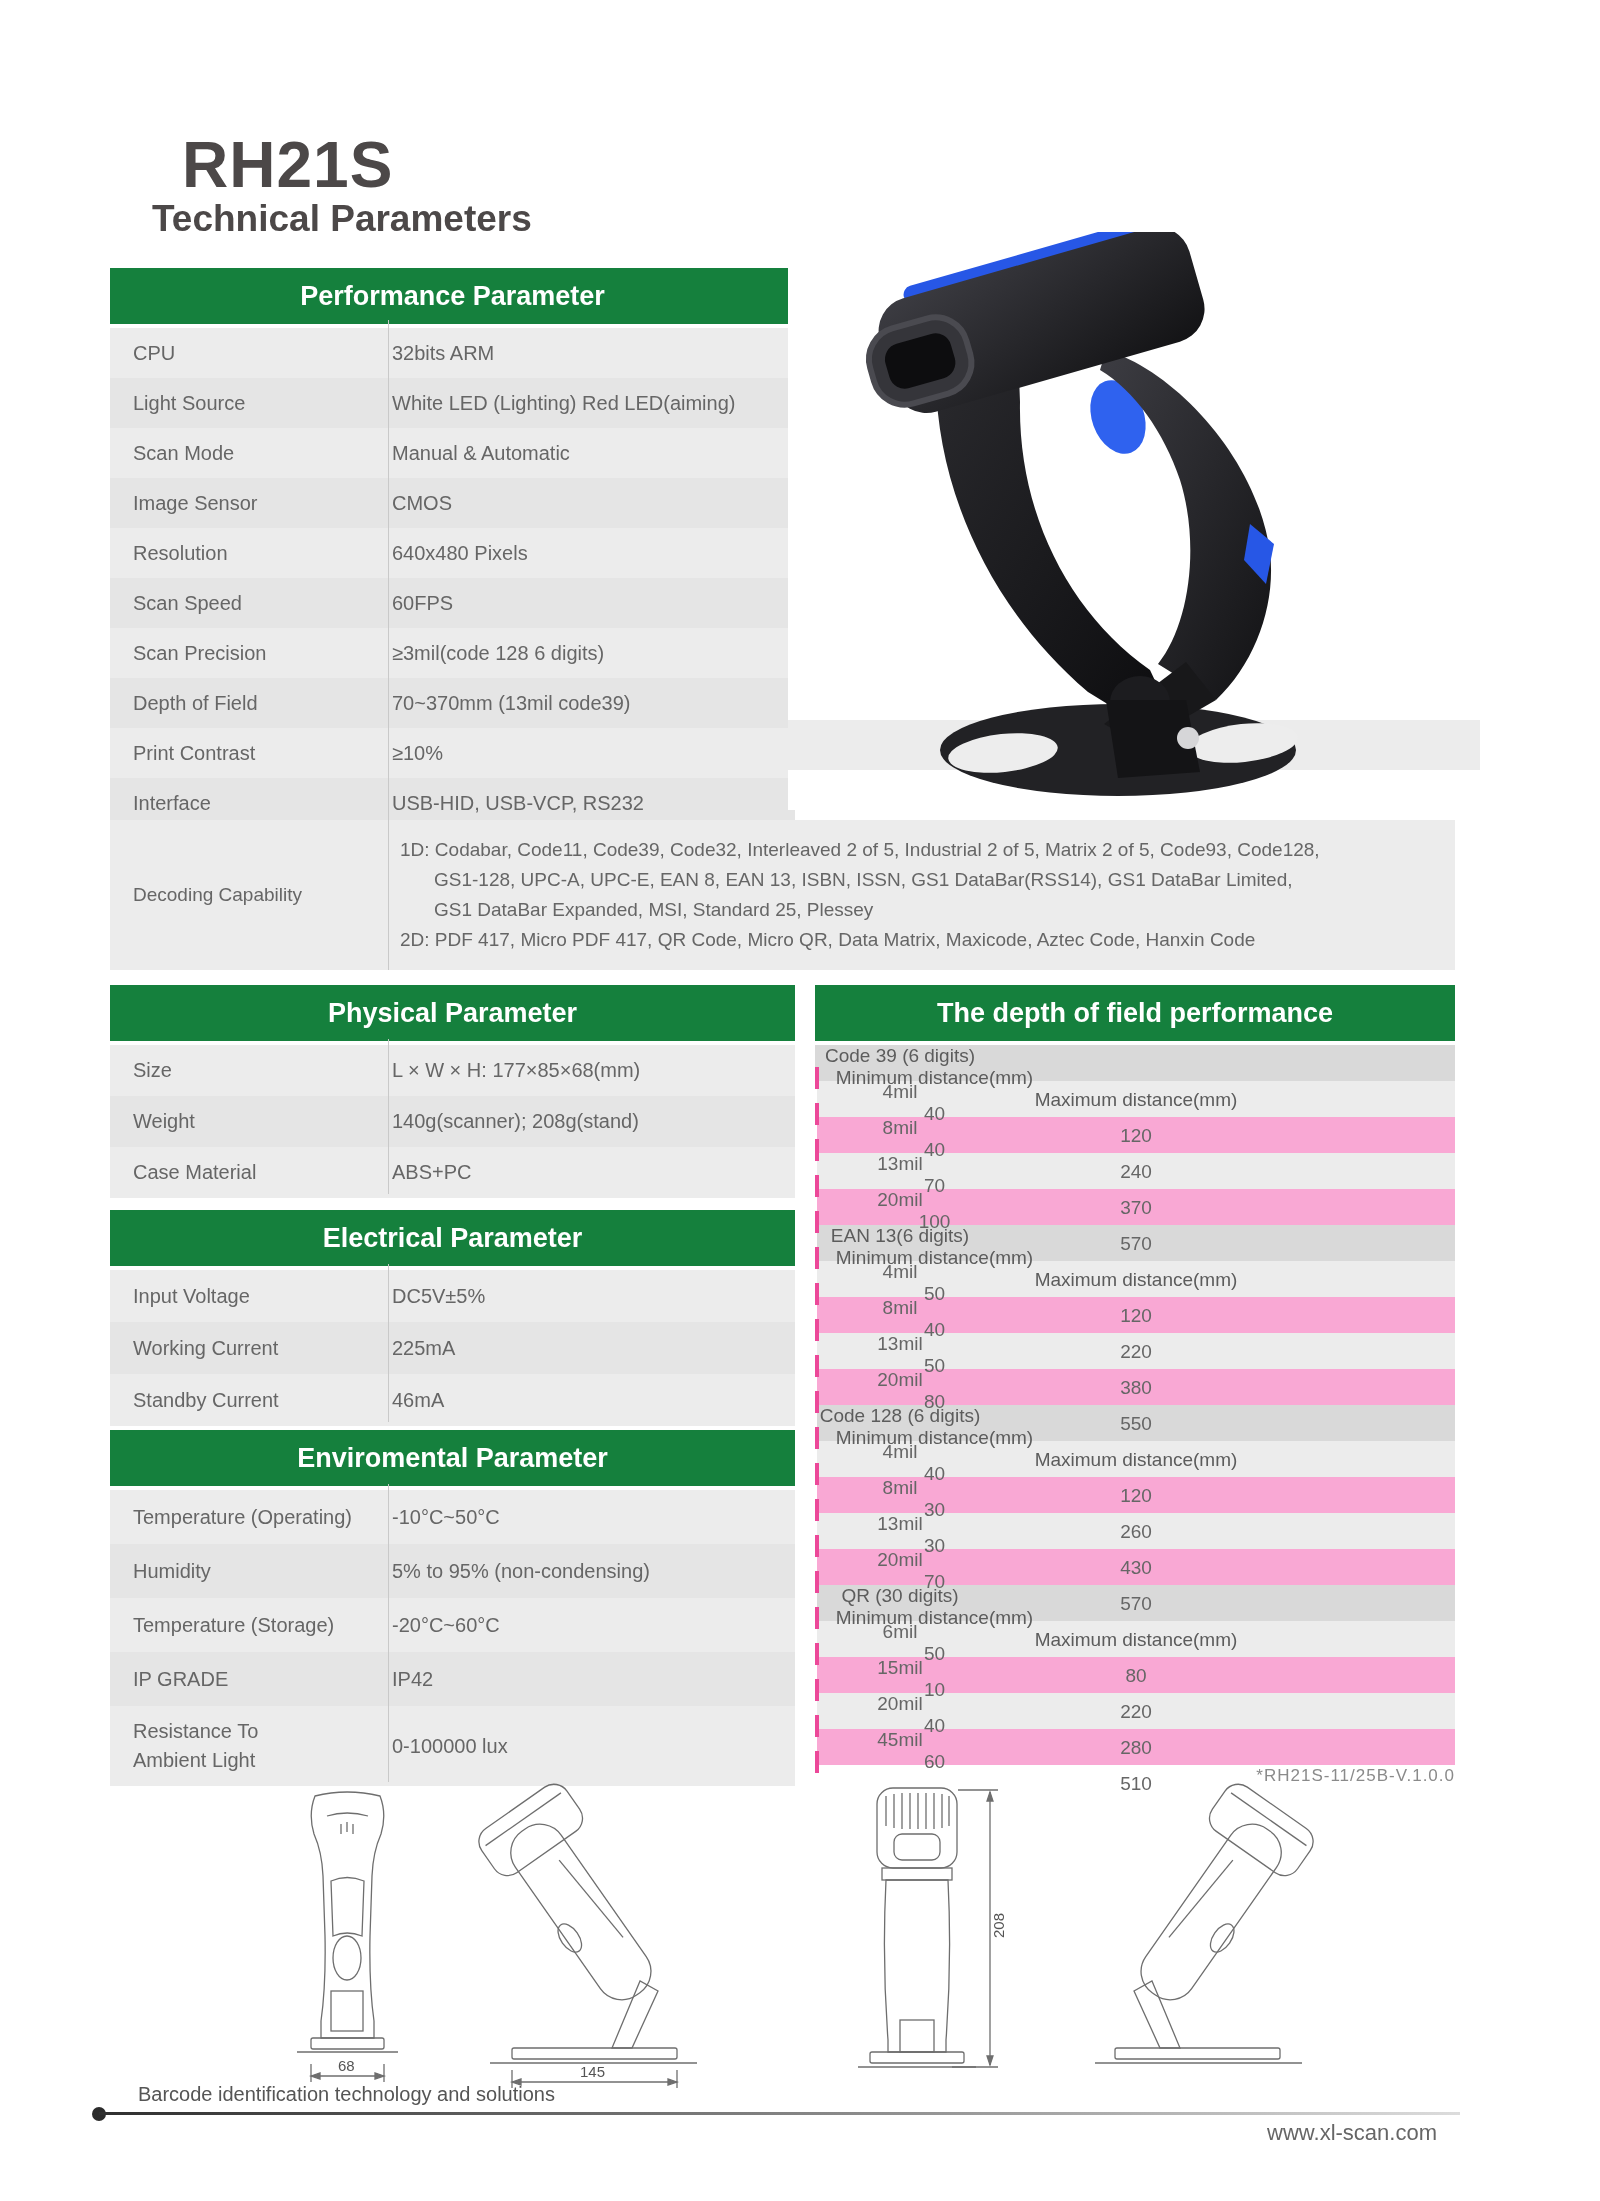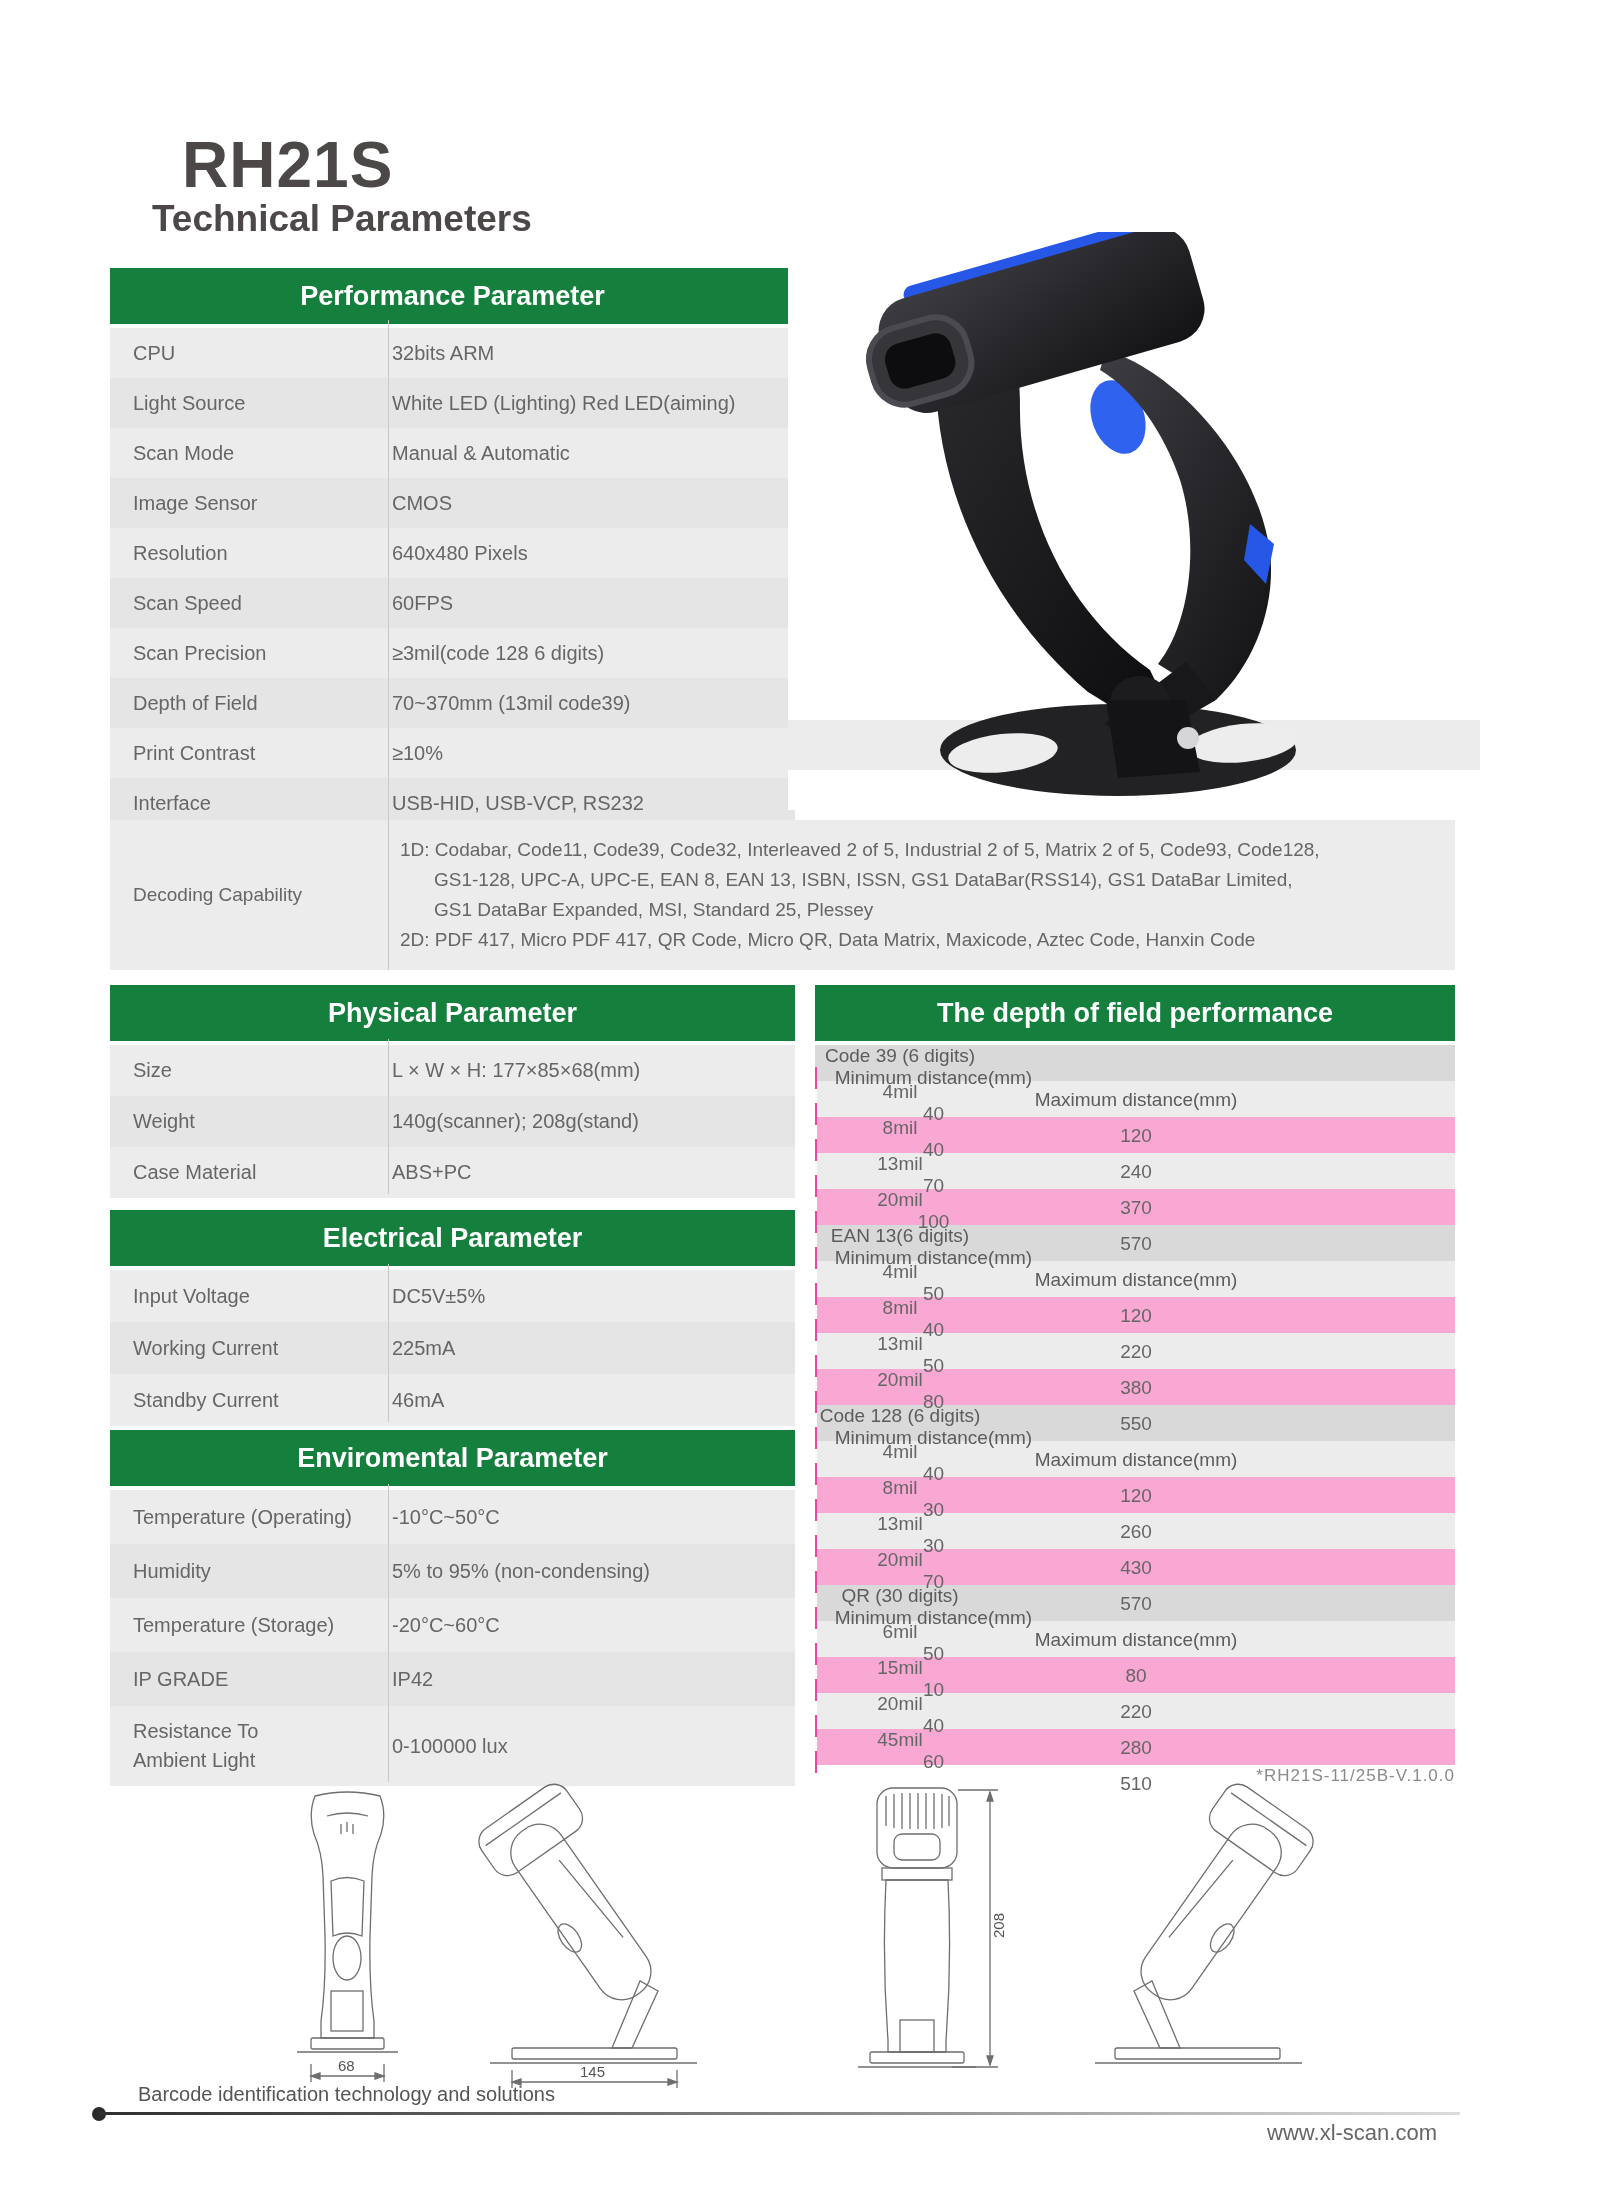--- a/index.html
+++ b/index.html
@@ -34,21 +34,21 @@
   #phys{left:110px;top:985px;}
   #elec{left:110px;top:1210px;}
   #env{left:110px;top:1430px;}
   
   .vline{position:absolute;width:1px;background:#c9c9c9;}
   
   #depth{left:815px;top:985px;width:640px;}
   .drow{display:flex;height:36px;font-size:19px;color:#666;flex-direction:column;}
   .drow>div{display:flex;align-items:center;justify-content:center;height:100%;}
   .dc1{width:170px;}
-  .dc2{width:235px;border-left:2px solid #ec4899;box-sizing:border-box;}
+  .dc2{width:235px;border-left:4px solid #ec4899;box-sizing:border-box;}
   .dc3{flex:1;border-left:2px solid #fff;box-sizing:border-box;}
   .sh{background:#d9d9d9;color:#5c5c5c;}
   .ec{background:#ececec;}
   .dw{background:#f9a8d4;}
   
   #photo{left:788px;top:232px;width:692px;height:578px;background:#ffffff;}
   
   #version{right:145px;top:1766px;font-size:17px;color:#8a8a8a;letter-spacing:1px;}
   
   .drawing{position:absolute;}

